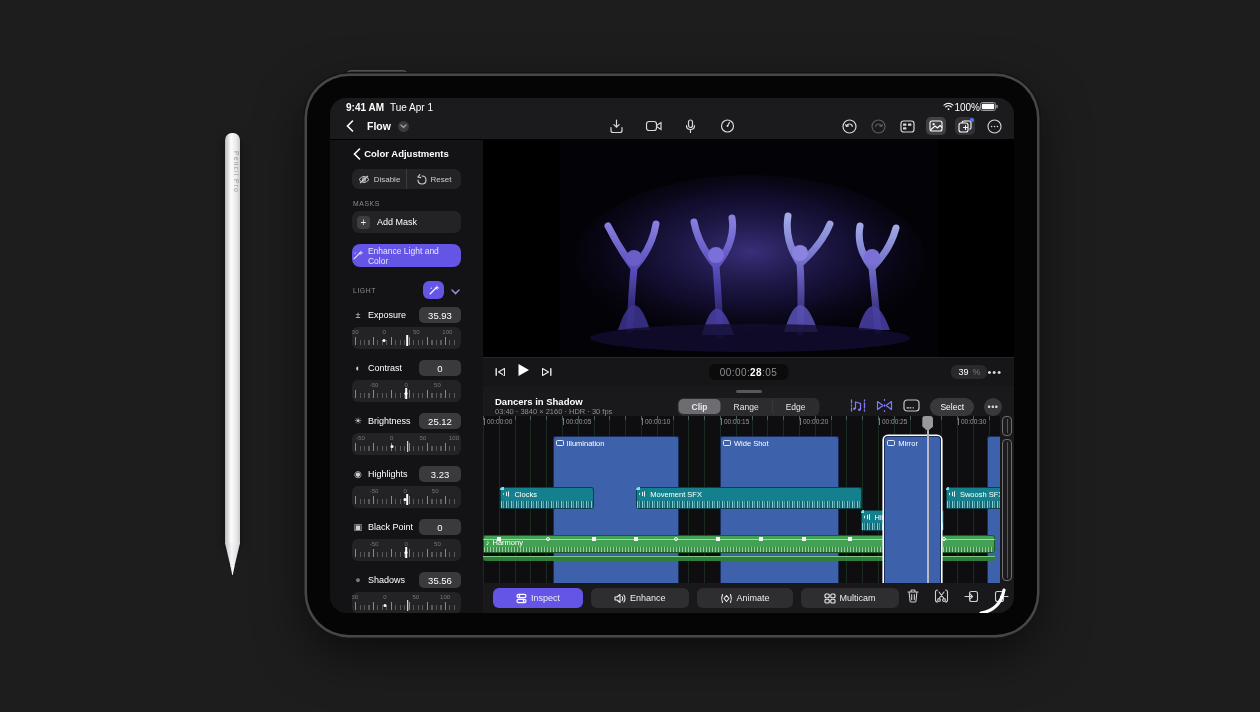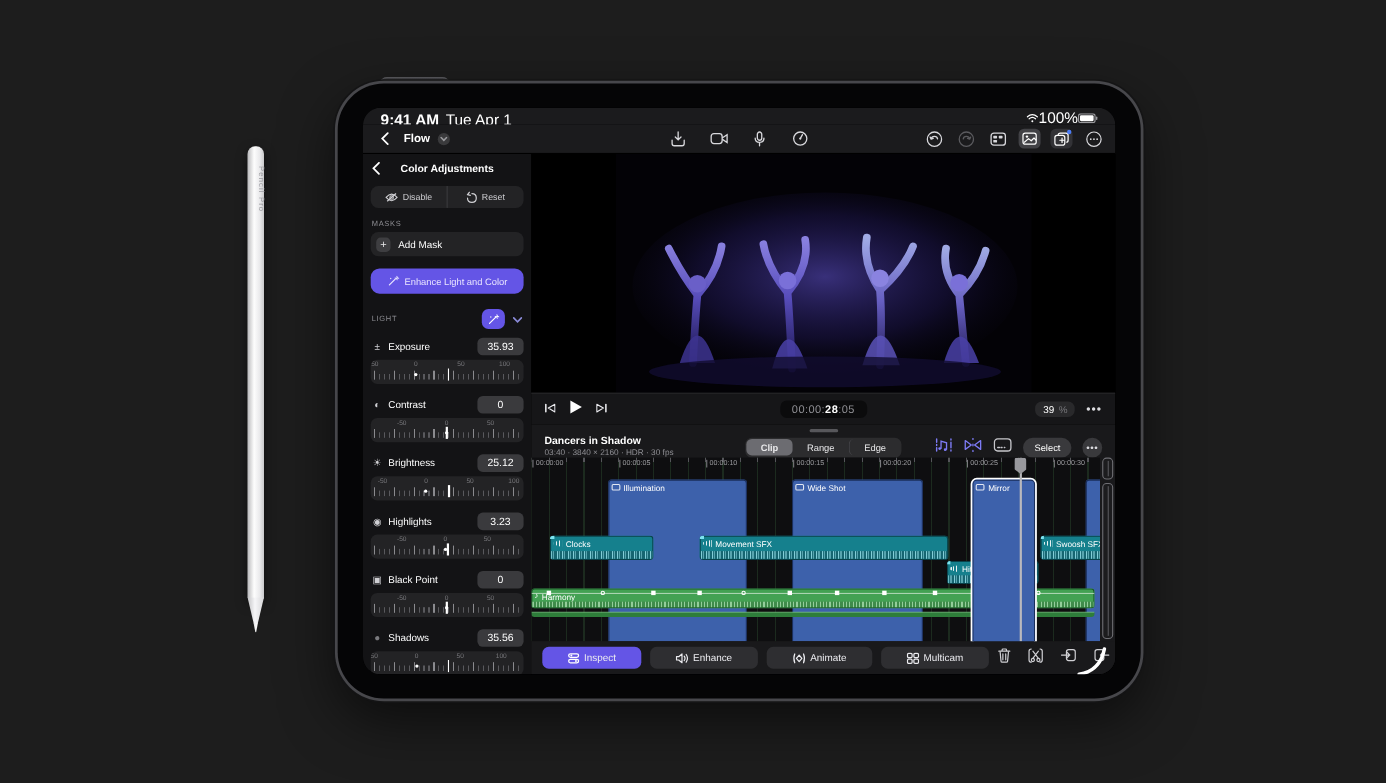--- a/index.html
+++ b/index.html
@@ -25,22 +25,22 @@
   
   .camera-bump { position:absolute; left:345px; top:70px; width:64px; height:16px;
     background:linear-gradient(180deg,#454549,#29292c); border-radius:7px; box-shadow:inset 0 1px 0 #5a5a5e; }
   .ipad { position:absolute; left:307px; top:76px; width:730px; height:559px;
     background:#050506; border-radius:42px;
     box-shadow:0 0 0 2.5px #47474b, 0 0 0 4px #141415, 0 18px 50px rgba(0,0,0,.6); }
   .screen { position:absolute; left:23px; top:22px; width:684px; height:515px;
     border-radius:16px; overflow:hidden; background:#000; color:#f2f2f4; }
 
   
-  .statusbar { height:15px; display:flex; justify-content:space-between;
-    padding:3px 16px 0 16px; font-size:14px; color:#fff; background:#1b1b1d; }
+  .statusbar { height:15px; display:flex; align-items:center; justify-content:space-between;
+    padding:3px 16px 0 16px; font-size:10px; color:#fff; background:#1b1b1d; }
   .statusbar .left b { font-weight:700; margin-right:6px; }
   .statusbar .right { display:flex; align-items:center; gap:0; }
   .batt { display:inline-block; }
 
   
   .toolbar { position:relative; height:27px; background:#1b1b1d; display:flex; align-items:center;
     padding:0 10px; border-bottom:1px solid #000; }
   .tb-left { display:flex; align-items:center; gap:7px; }
   .project-name { font-size:10.5px; font-weight:700; color:#fff; }
   .badge-chevron { width:11px; height:11px; border-radius:50%; background:#3a3a3c;
@@ -51,21 +51,21 @@
     color:#d8d8dc; border-radius:5px; }
   .icon-btn.dim { color:#5b5b5f; }
   .icon-btn.bg { background:#414145; }
   .icon-btn.bg2 { background:#323236; position:relative; }
   .blue-dot { position:absolute; top:1px; right:1px; width:4px; height:4px; border-radius:50%; background:#4a7bf7; }
 
   
   .content { display:flex; height:473px; background:#000; }
 
   
-  .sidebar { width:153px; background:#131315; padding:0 7px; overflow:hidden; flex:none; }
+  .sidebar { width:153px; background:#131315; padding:0 22px; overflow:hidden; flex:none; }
   .sb-header { position:relative; height:26px; display:flex; align-items:center; justify-content:center; }
   .sb-back { position:absolute; left:1px; top:6px; color:#fff; }
   .sb-title { font-size:9.5px; font-weight:700; color:#fff; }
   .seg2 { display:flex; height:20px; background:#232325; border-radius:7px; overflow:hidden; margin-top:3px; }
   .seg2 .half { flex:1; display:flex; align-items:center; justify-content:center; gap:4px;
     font-size:8px; color:#cfcfd3; }
   .seg2 .half + .half { border-left:1px solid #3a3a3d; }
   .sb-caps { font-size:6.8px; letter-spacing:.6px; color:#8e8e93; margin:11px 1px 4px; }
   .add-mask { display:flex; align-items:center; gap:7px; height:22px; background:#232325;
     border-radius:7px; padding:0 5px; }
@@ -105,21 +105,21 @@
   .preview { position:relative; height:217px; background:#000; display:flex; justify-content:center; }
   .video { position:relative; width:378px; height:217px; background:#020103; overflow:hidden; }
 
   
   .playbar { position:relative; height:29px; background:#161618; border-top:1px solid #262628;
     display:flex; align-items:center; padding:0 12px; }
   .transport { display:flex; align-items:center; gap:12px; color:#ececf0; }
   .timecode { position:absolute; left:50%; transform:translateX(-50%); background:#0b0b0c;
     border-radius:6px; padding:2.5px 11px; font-size:10px; letter-spacing:.4px; }
   .timecode .dim { color:#8e8e93; } .timecode .lit { color:#fff; font-weight:700; }
-  .pb-right { margin-left:auto; display:flex; align-items:center; gap:10px; }
+  .pb-right { margin-left:auto; display:flex; align-items:center; }
   .zoom-pill { background:#29292b; border-radius:6px; padding:2px 7px; font-size:9px; color:#fff; }
   .zoom-pill .pct { color:#77777b; margin-left:4px; }
   .dots3 { color:#dcdce0; font-size:11px; letter-spacing:1px; }
 
   
   .timeline { position:relative; flex:1; background:#19191b; overflow:hidden; }
   .drag-handle { width:26px; height:3px; background:#57575b; border-radius:2px; margin:4px auto 2px; }
   .tl-header { position:relative; height:23px; display:flex; align-items:center; padding:0 12px; }
   .tl-titleblock { line-height:1.15; }
   .tl-title { font-size:9.5px; font-weight:700; color:#fff; }

